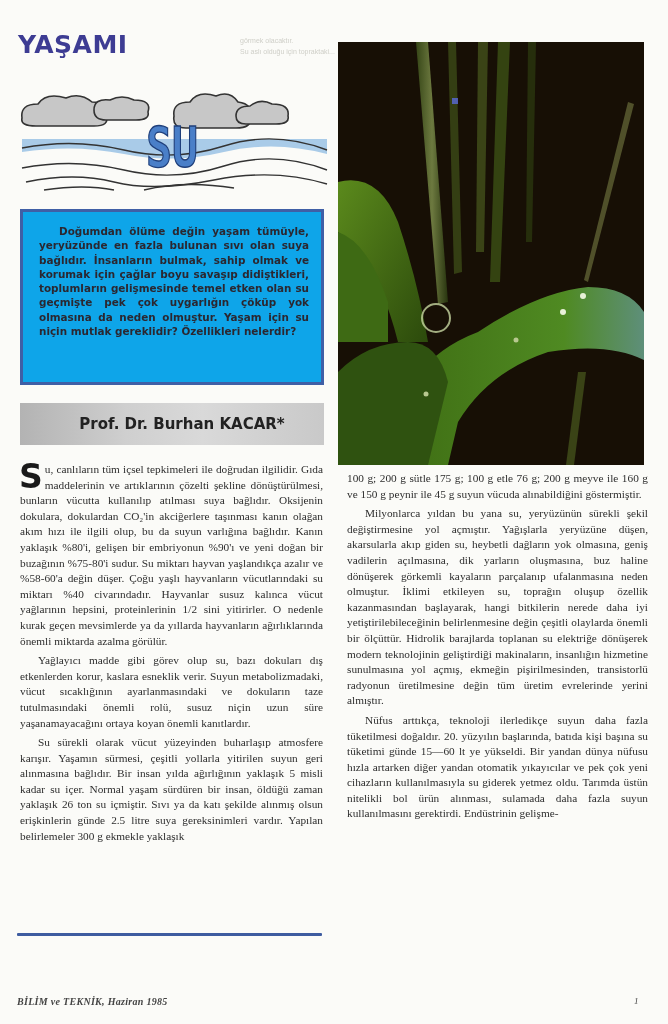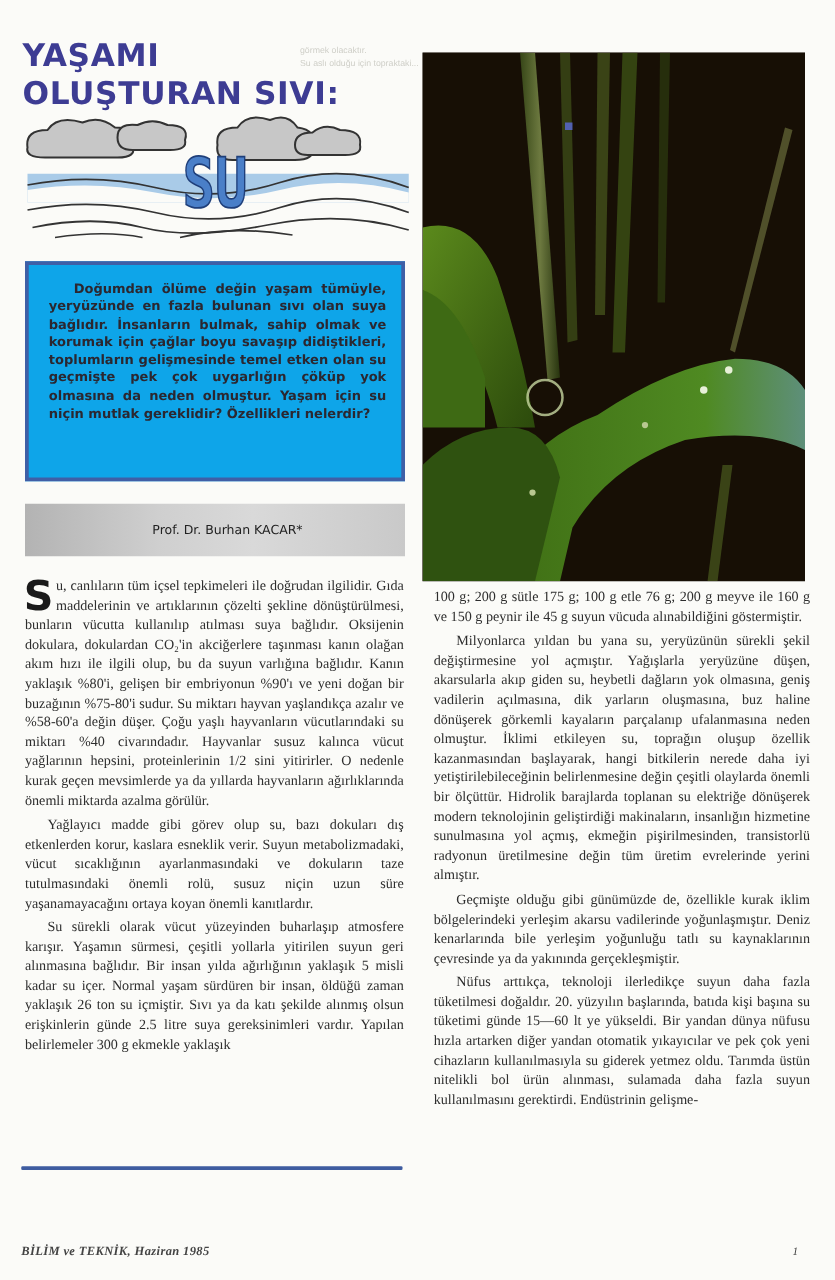--- a/index.html
+++ b/index.html
@@ -33,21 +33,21 @@
     font-size: 10.4px; line-height: 14.3px; color: #2b2730;
     text-align: justify; text-indent: 20px;
   }
 
   
   .author-band {
     position: absolute; left: 20px; top: 403px; width: 304px; height: 42px;
     background: linear-gradient(90deg, #b3b3b3 0%, #cfcfcf 35%, #d9d9d9 60%, #c9c9c9 100%);
     display: flex; align-items: center; justify-content: center;
   }
-  .author-name { font-weight: normal; font-size: 10px; color: #222; padding-left: 20px; }
+  .author-name { font-weight: bold; font-size: 15px; color: #222; padding-left: 20px; }
 
   
   .col {
     position: absolute; top: 462px; width: 303px;
     font-family: "Liberation Serif", serif;
     font-size: 11.3px; line-height: 15.6px; color: #2d2d2d;
     text-align: justify;
   }
   .col-left { left: 20px; }
   .col-right { left: 347px; top: 471px; width: 301px; }
@@ -94,21 +94,20 @@
 
 <div class="page">
 
   <div class="bleed">
     <div>görmek olacaktır.</div>
     <div>Su aslı olduğu için topraktaki...</div>
   </div>
 
   <div class="title">
     <div>YAŞAMI</div>
-    <div>OLUŞTURAN SIVI:</div>
   </div>
 
   <svg class="illustration" viewBox="0 0 315 110">
 
     <rect x="8" y="47" width="305" height="23" fill="#a9cbe8"></rect>
     <path d="M8 60 Q60 52 110 62 T210 60 T313 62 L313 70 L8 70 Z" fill="#fbfbf8"></path>
 
     <g stroke="#333" stroke-width="1.6" fill="#c7c7c7">
       <path d="M8 26 Q6 12 24 12 Q32 0 52 6 Q66 0 78 10 Q96 10 92 24 Q96 34 80 34 L22 34 Q6 34 8 26 Z"></path>
       <path d="M80 18 Q80 6 96 8 Q108 2 120 8 Q138 8 134 20 Q136 28 122 28 L92 28 Q80 28 80 18 Z"></path>
@@ -184,19 +183,18 @@
       <circle cx="225" cy="270" r="3" fill="#e8f0d8"></circle>
       <circle cx="178" cy="298" r="2.5" fill="#b8c890"></circle>
       <circle cx="88" cy="352" r="2.5" fill="#b8c890"></circle>
       <rect x="114" y="56" width="6" height="6" fill="#5a6ad8" opacity="0.8"></rect>
     </svg>
   </div>
 
   <div class="col col-right">
     <p style="text-indent:0">100 g; 200 g sütle 175 g; 100 g etle 76 g; 200 g meyve ile 160 g ve 150 g peynir ile 45 g suyun vücuda alınabildiğini göstermiştir.</p>
     <p>Milyonlarca yıldan bu yana su, yeryüzünün sürekli şekil değiştirmesine yol açmıştır. Yağışlarla yeryüzüne düşen, akarsularla akıp giden su, heybetli dağların yok olmasına, geniş vadilerin açılmasına, dik yarların oluşmasına, buz haline dönüşerek görkemli kayaların parçalanıp ufalanmasına neden olmuştur. İklimi etkileyen su, toprağın oluşup özellik kazanmasından başlayarak, hangi bitkilerin nerede daha iyi yetiştirilebileceğinin belirlenmesine değin çeşitli olaylarda önemli bir ölçüttür. Hidrolik barajlarda toplanan su elektriğe dönüşerek modern teknolojinin geliştirdiği makinaların, insanlığın hizmetine sunulmasına yol açmış, ekmeğin pişirilmesinden, transistorlü radyonun üretilmesine değin tüm üretim evrelerinde yerini almıştır.</p>
-    <p>Geçmişte olduğu gibi günümüzde de, özellikle kurak iklim bölgelerindeki yerleşim akarsu vadilerinde yoğunlaşmıştır. Deniz kenarlarında bile yerleşim yoğunluğu tatlı su kaynaklarının çevresinde ya da yakınında gerçekleşmiştir.</p>
     <p>Nüfus arttıkça, teknoloji ilerledikçe suyun daha fazla tüketilmesi doğaldır. 20. yüzyılın başlarında, batıda kişi başına su tüketimi günde 15—60 lt ye yükseldi. Bir yandan dünya nüfusu hızla artarken diğer yandan otomatik yıkayıcılar ve pek çok yeni cihazların kullanılmasıyla su giderek yetmez oldu. Tarımda üstün nitelikli bol ürün alınması, sulamada daha fazla suyun kullanılmasını gerektirdi. Endüstrinin gelişme-</p>
   </div>
 
   <div class="footer-left">BİLİM ve TEKNİK, Haziran 1985</div>
   <div class="footer-page">1</div>
 </div>
 
 </body></html>

